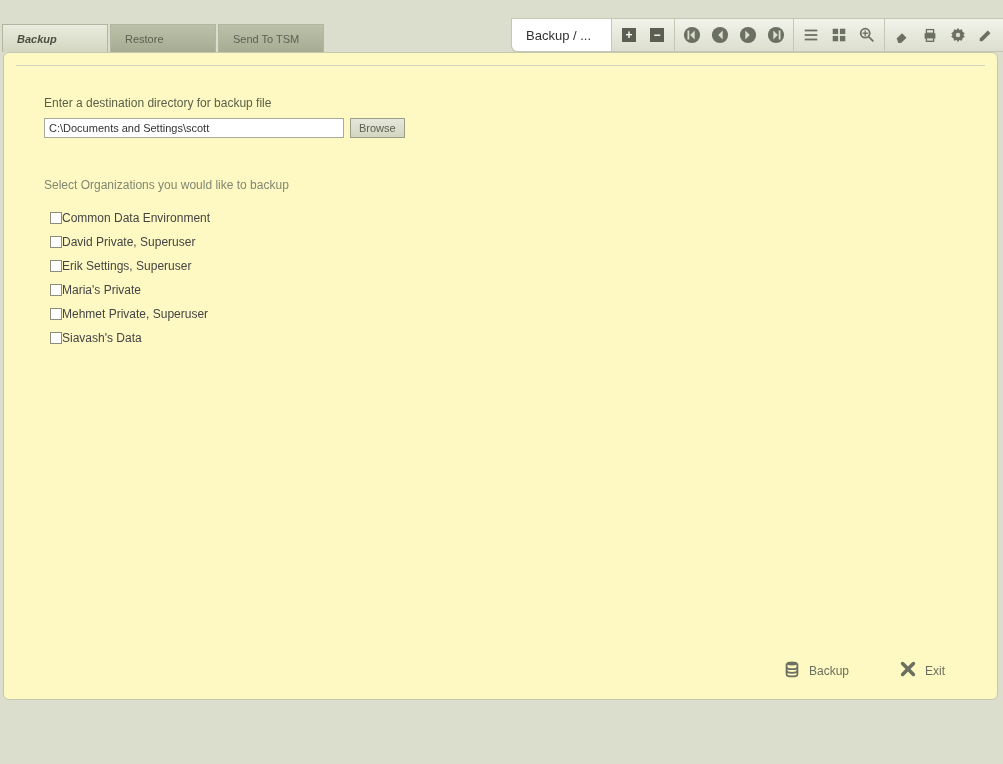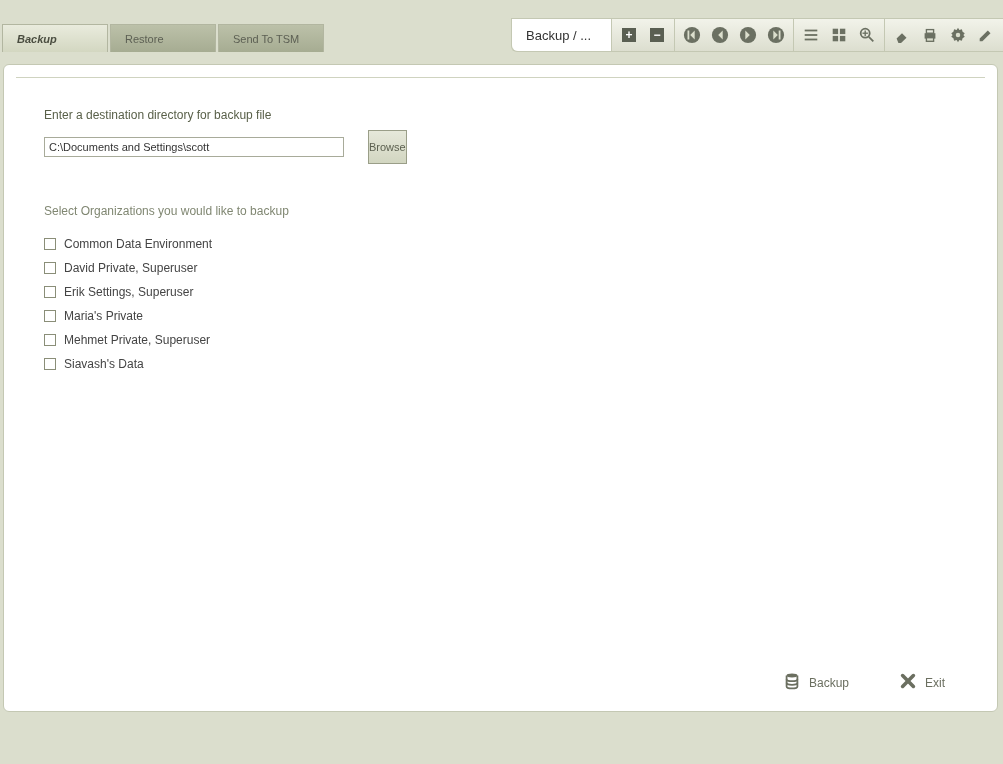--- a/index.html
+++ b/index.html
@@ -86,71 +86,71 @@
     background: linear-gradient(#e9ebdd, #d3d7c1);
     font-weight: bold;
     font-style: italic;
     color: #4a4d40;
   }
 
   
   .panel {
     position: absolute;
     left: 3px;
-    top: 64px;
+    top: 52px;
     width: 995px;
     height: 648px;
-    background: #ffffff;
+    background: #fef9c3;
     border: 1px solid #c4c8b3;
     border-radius: 6px;
     padding-top: 12px;
   }
   .panel-inner {
     margin: 0 12px;
     border-top: 1px solid #cfd3c0;
     padding-top: 30px;
     height: 100%;
     position: relative;
   }
 
   .form-area { padding: 0 28px; }
 
   .label-row {
     color: #596049;
     font-size: 12px;
     margin-bottom: 8px;
   }
-  .input-row { display: flex; align-items: center; gap: 24px; margin-bottom: 40px; }
+  .input-row { display: flex; align-items: center; gap: 6px; margin-bottom: 40px; }
   .path-input {
     width: 300px;
     height: 20px;
     border: 1px solid #a8ab9a;
     font-family: Arial, sans-serif;
     font-size: 11px;
     padding: 0 4px;
     background: #fff;
     color: #333;
   }
   .browse-btn {
-    height: 34px;
-    padding: 0 0;
+    height: 20px;
+    padding: 0 8px;
     background: linear-gradient(#e6e8da, #d2d6c1);
     border: 1px solid #9a9e88;
     font-size: 11px;
     color: #5d6151;
     cursor: pointer;
   }
 
   .orgs-label { color: #808772; font-size: 12px; margin-bottom: 19px; }
 
   .org-item {
     display: flex;
     align-items: center;
-    gap: 8px;
     margin-bottom: 10px;
+    margin-left: 6px;
     font-family: Arial, sans-serif;
     font-size: 12px;
     color: #444;
   }
   .org-check {
     width: 12px; height: 12px;
     border: 1px solid #8a8e78;
     background: #fff;
     cursor: pointer;
   }

